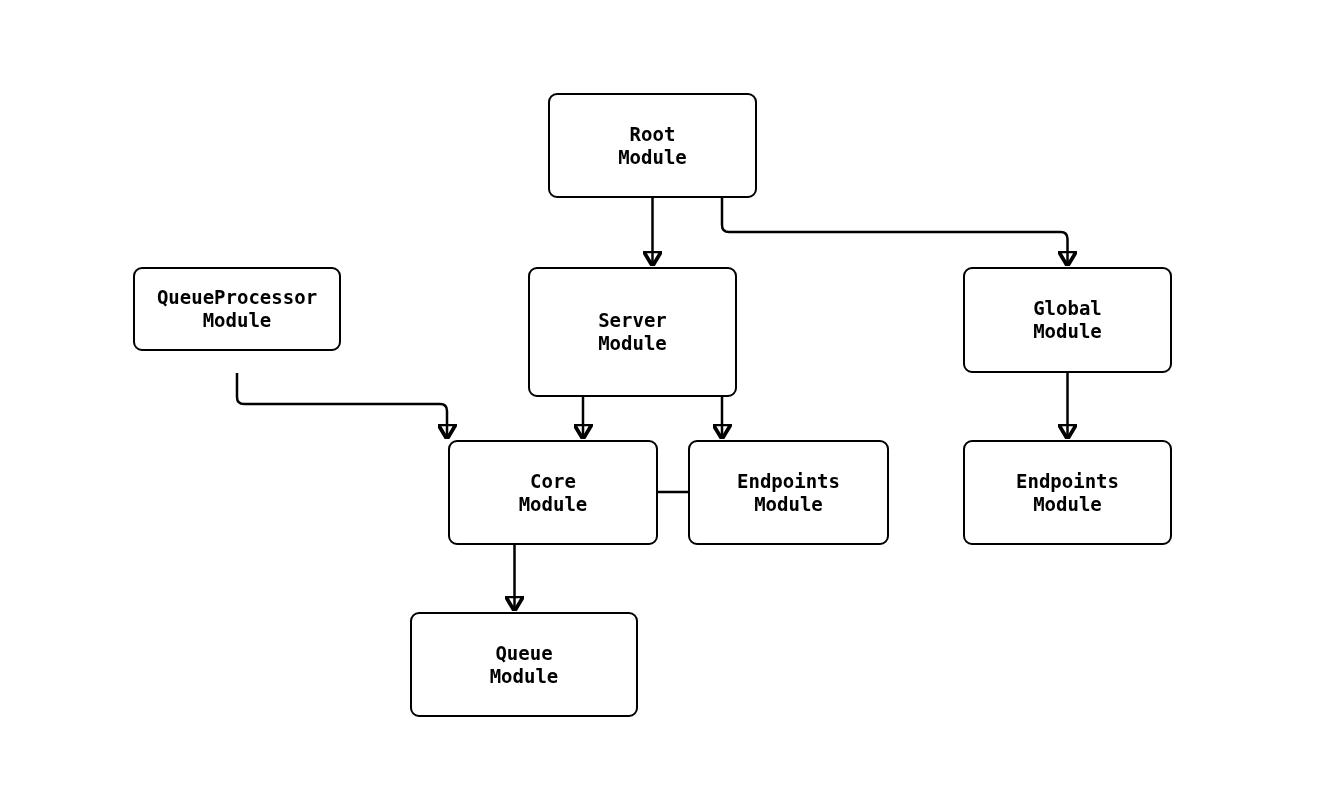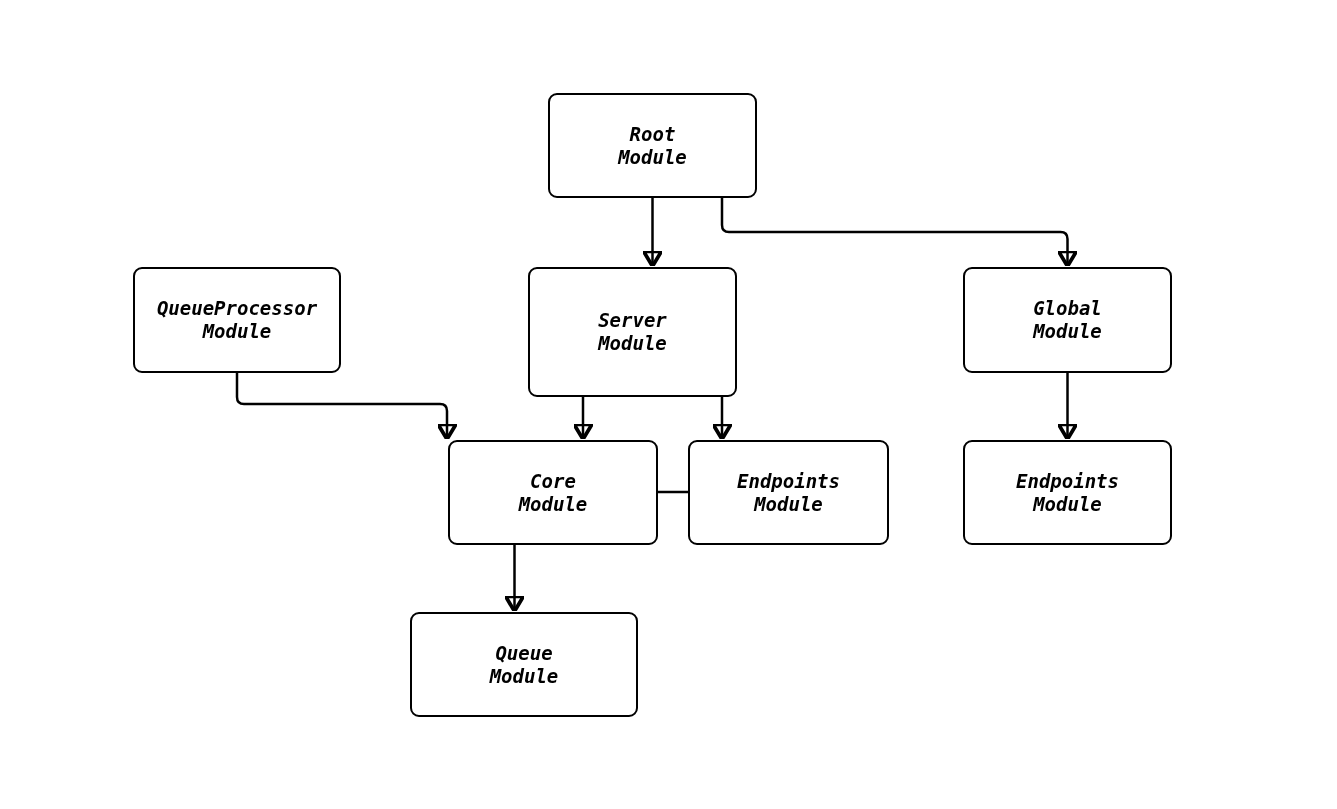--- a/index.html
+++ b/index.html
@@ -25,26 +25,25 @@
     background:var(--bg);
     display:flex;
     flex-direction:column;
     align-items:center;
     justify-content:center;
     text-align:center;
     font-weight:700;
     font-size:19px;
     line-height:23px;
     color:var(--text);
-    font-style:italic;
   }
   .node span { display:block; }
   
   #n-root          { left:548px;  top:93px;  width:209px; height:105px; }
-  #n-queueproc     { left:133px;  top:267px; width:208px; height:106px; }
+  #n-queueproc     { left:133px;  top:267px; width:208px; height:84px; }
   #n-server        { left:528px;  top:267px; width:209px; height:130px; }
   #n-global        { left:963px;  top:267px; width:209px; height:106px; }
   #n-core          { left:410px;  top:440px; width:210px; height:105px;margin-left:38px; }
   #n-endpoints     { left:688px;  top:440px; width:201px; height:105px; }
   #n-repository    { left:963px;  top:440px; width:209px; height:105px; }
   #n-queue         { left:410px;  top:612px; width:228px; height:105px; }
 </style>
 </head>
 <body>
 

